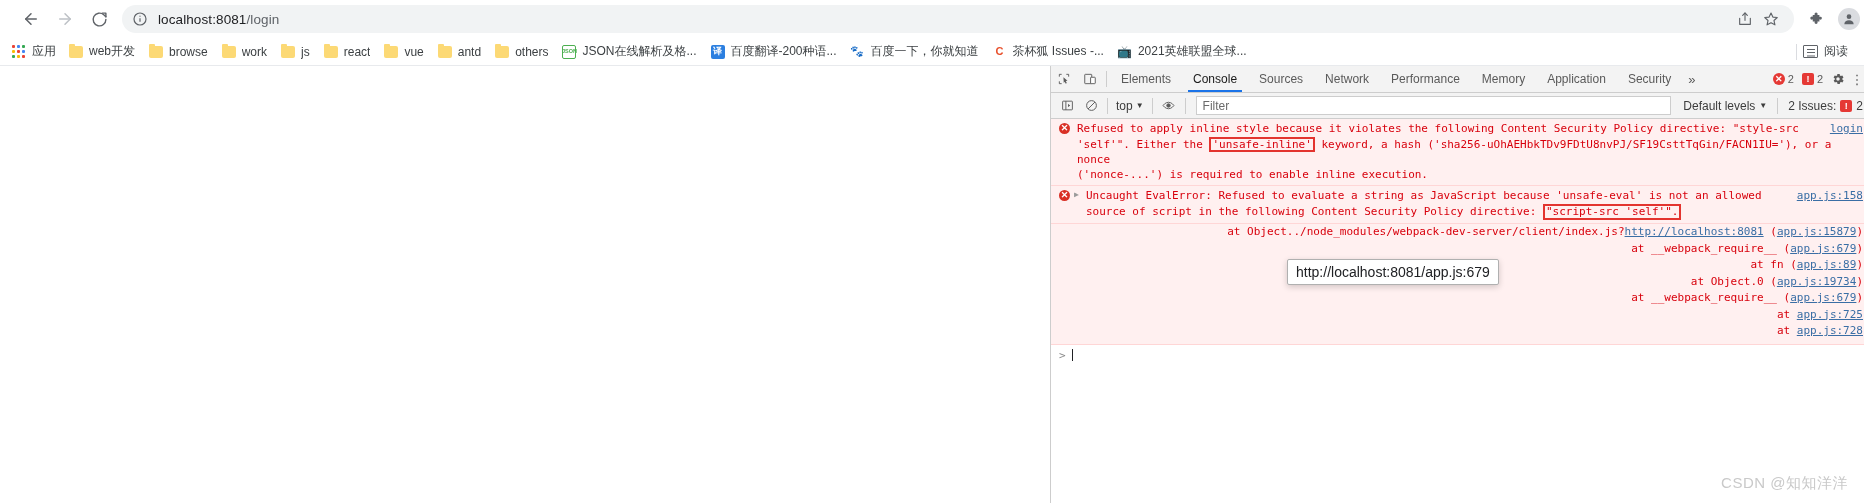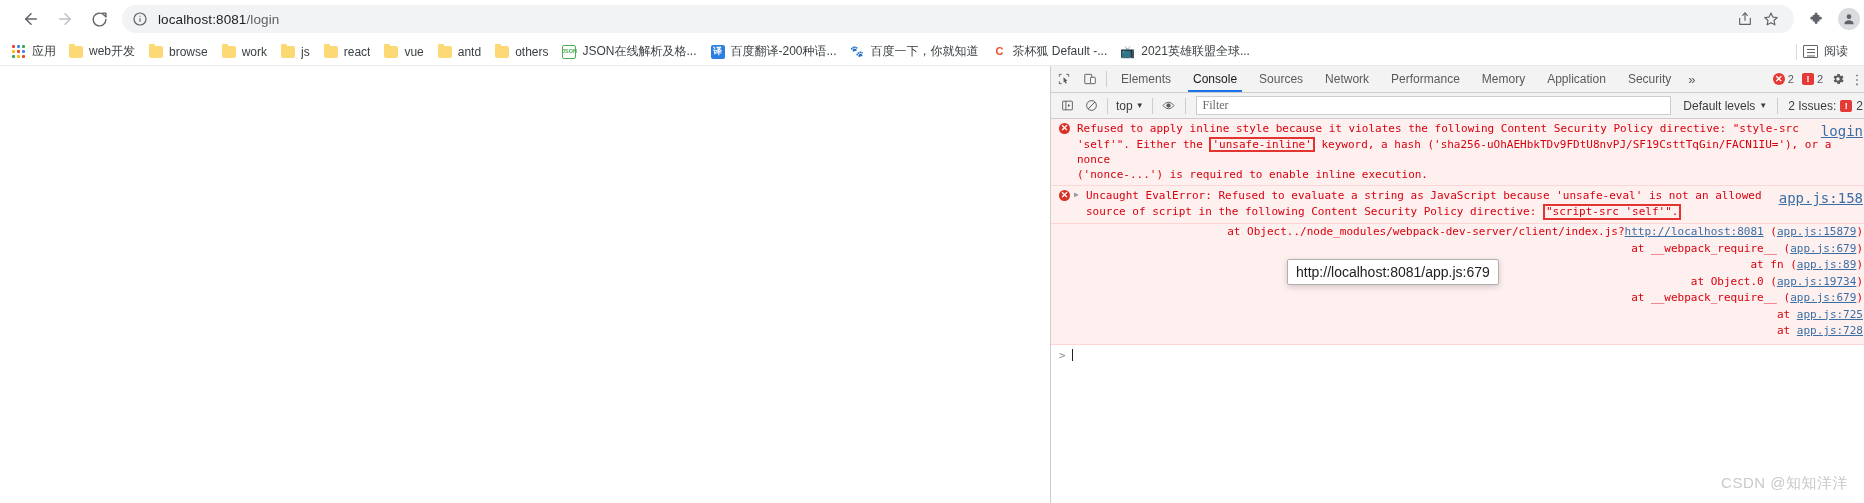--- a/index.html
+++ b/index.html
@@ -143,21 +143,21 @@
     height: 26px; background: #f3f3f3; border-bottom: 1px solid #cdcdcd;
     display: flex; align-items: center; font-size: 12px; color: #5a5a5a; padding-left: 4px;
   }
   .fb-ico { width: 24px; height: 24px; display: flex; align-items: center; justify-content: center; color: #5a5a5a; }
   .fb-sep { width: 1px; height: 16px; background: #cdcdcd; margin: 0 4px; }
   .fb-select { display: flex; align-items: center; gap: 3px; padding: 0 4px; color: #3c3c3c; }
   .caret { font-size: 8px; }
   .fb-filter {
     flex: 1 1 auto; height: 19px; background: #fff; border: 1px solid #cdcdcd;
     margin: 0 6px; display: flex; align-items: center; padding: 0 6px;
-    color: #6a6a6a; min-width: 40px; font-family: Liberation Serif, serif;
+    color: #6a6a6a; min-width: 40px;
   }
   .fb-levels { display: flex; align-items: center; gap: 4px; padding: 0 6px; color: #3c3c3c; white-space: nowrap; }
   .fb-issues { display: flex; align-items: center; gap: 4px; padding: 0 6px; color: #3c3c3c; white-space: nowrap; }
 
   .console {
     flex: 1 1 auto; position: relative; background: #ffffff; overflow: hidden;
     font-family: "DejaVu Sans Mono", monospace; font-size: 11px;
   }
   .msg {
     position: relative; background: #fff0f0; border-bottom: 1px solid #ffd6d6;
@@ -169,21 +169,21 @@
     display: flex; align-items: center; justify-content: center; font-size: 9px; font-weight: bold;
     font-family: "Liberation Sans", sans-serif; line-height: 1;
   }
   .msg .arrow {
     position: absolute; left: 23px; top: 4px; color: #9a9a9a; font-size: 8px;
   }
   .msg-body { padding-left: 0; white-space: pre-wrap; word-break: break-word; }
   .msg.indent .msg-body { padding-left: 9px; }
   .src-link {
     position: absolute; right: 6px; top: 3px; color: #3a6ea5;
-    text-decoration: underline; font-size: 14px; white-space: nowrap;
+    text-decoration: underline; font-size: 11px; white-space: nowrap;
   }
   .hl-box {
     display: inline-block; border: 2px solid #e3342f; padding: 0 1px; line-height: 1.05;
   }
   .stack {
     background: #fff0f0; color: #d8000c; padding: 0 6px 4px 38px; line-height: 1.5;
     border-bottom: 1px solid #ffd6d6;
     text-align: right;
   }
   .stack a { color: #3a6ea5; text-decoration: underline; }
@@ -331,21 +331,21 @@
     <div class="bm">
       <span class="fav" style="background:#2b7fe0;font-size:9px">译</span>
       <span class="lbl">百度翻译-200种语...</span>
     </div>
     <div class="bm">
       <span class="fav" style="background:#ffffff;color:#2b5fd9;font-size:11px">🐾</span>
       <span class="lbl">百度一下，你就知道</span>
     </div>
     <div class="bm">
       <span class="fav" style="background:#ffffff;color:#e8502c;font-size:11px;font-weight:bold">C</span>
-      <span class="lbl">茶杯狐 Default -...</span>
+      <span class="lbl">茶杯狐 Issues -...</span>
     </div>
     <div class="bm">
       <span class="fav" style="background:#ffffff;color:#00a1d6;font-size:12px">📺</span>
       <span class="lbl">2021英雄联盟全球...</span>
     </div>
 
     <div class="bm-right">
       <span class="bm-sep"></span>
       <span class="reading-ico"></span>
       <span class="reading-lbl">阅读</span>

